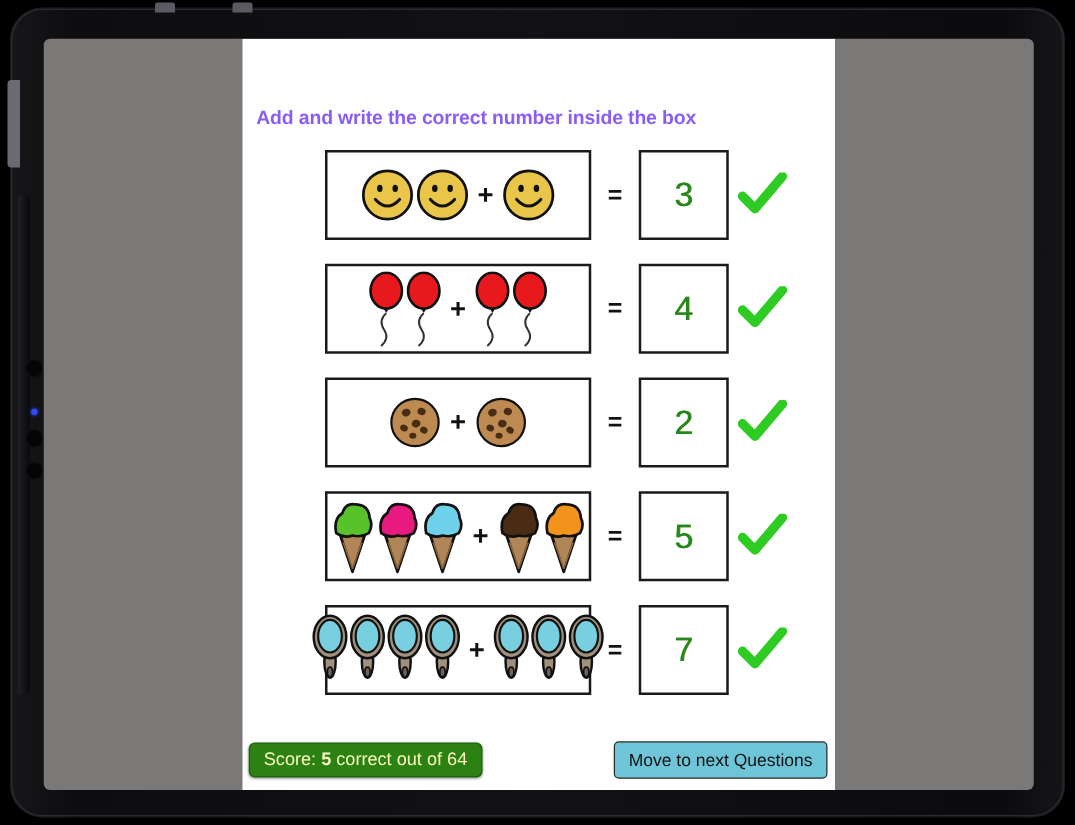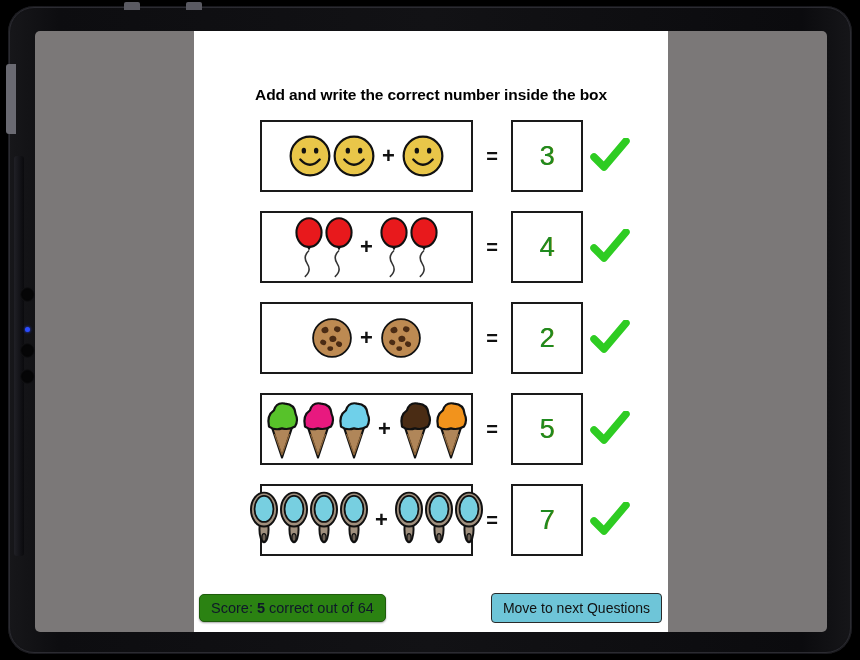--- a/index.html
+++ b/index.html
@@ -106,25 +106,26 @@
     height: 100%;
     background: #ffffff;
     position: relative;
   }
 
   #worksheet-title {
     position: absolute;
     top: 55px;
     left: 0;
     width: 100%;
-    text-align: center;
+    text-align: left;
     font-size: 15.5px;
     font-weight: bold;
-    color: #000000;
+    color: #8b5cf6;
     letter-spacing: -0.1px;
+    padding-left: 11px;
   }
 
   #problem-list {
     position: absolute;
     top: 88px;
     left: 0;
     width: 100%;
   }
 
   .problem-row {
@@ -196,21 +197,21 @@
     align-items: center;
   }
   #score-badge {
     position: absolute;
     left: 5px;
     height: 28px;
     padding: 0 11px;
     background: #2b8212;
     border: 1px solid #1e5c0c;
     border-radius: 5px;
-    color: #0f172a;
+    color: #fef9c3;
     font-size: 14.5px;
     display: flex;
     align-items: center;
     gap: 4px;
     box-shadow: 0 1px 2px rgba(0,0,0,.35);
   }
   #score-value { font-weight: bold; }
   #next-button {
     position: absolute;
     right: 6px;

